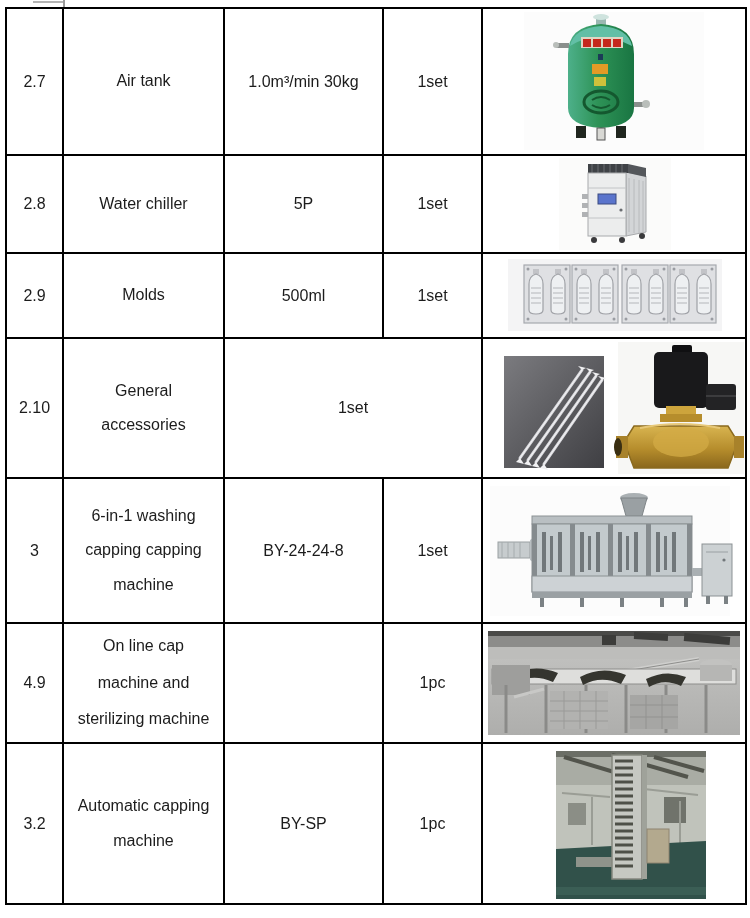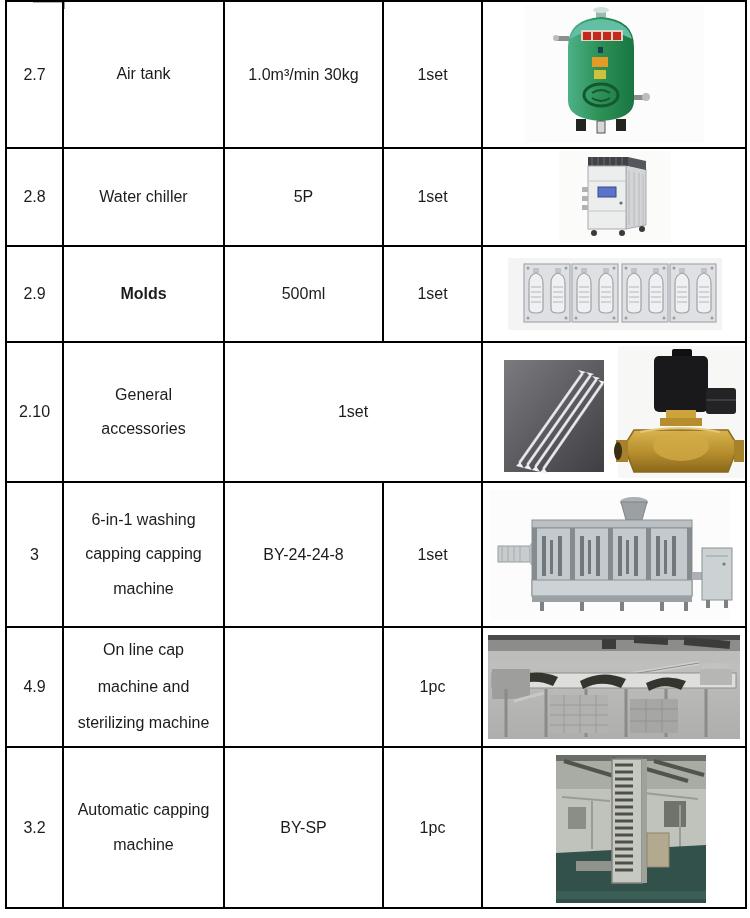--- a/index.html
+++ b/index.html
@@ -8,35 +8,35 @@
     background: #ffffff;
     font-family: "Liberation Sans", sans-serif;
     color: #1c1c1c;
     position: relative;
     overflow: hidden;
   }
   .artifact-h { position:absolute; left:33px; top:1px; width:31px; height:2px; background:#b4b4b4; }
   .artifact-v { position:absolute; left:63px; top:0; width:2px; height:9px; background:#9a9a9a; }
 
   table.equip {
-    position: absolute; left: 5px; top: 0;
+    position: absolute; left: 5px; top: 7px;
     border-collapse: collapse;
     table-layout: fixed;
   }
   table.equip td {
     border: 2px solid #000;
     text-align: center;
     vertical-align: middle;
     font-size: 16px;
     padding: 0;
     overflow: hidden;
   }
   td.name-cell { line-height: 2.15; }
   td.name-cell.tight { line-height: 2.3; margin-top: 16px; }
-  .bold { font-weight: bold; }
+  .bold { font-weight: normal; }
   td.img-cell { vertical-align: middle; }
   td.img-cell svg { display:block; margin:0 auto; }
 </style>
 </head>
 <body>
 
 <div class="artifact-h"></div>
 <div class="artifact-v"></div>
 
 <table class="equip">
@@ -114,21 +114,21 @@
         <rect x="98" y="38" width="6" height="5" fill="#b0b2b4"></rect>
             <rect x="98" y="47" width="6" height="5" fill="#b0b2b4"></rect>
             <rect x="98" y="56" width="6" height="5" fill="#b0b2b4"></rect>
         <circle cx="110" cy="84" r="3" fill="#3a3a3c"></circle>
             <circle cx="138" cy="84" r="3" fill="#3a3a3c"></circle>
             <circle cx="158" cy="80" r="3" fill="#3a3a3c"></circle>
       </svg>
     </td>
   </tr>
 
-  <tr style="height:96px">
+  <tr style="height:85px">
     <td><span>2.9</span></td>
     <td class="name-cell bold">
           <div>Molds</div>
         </td>
     <td><span>500ml</span></td>
     <td><span>1set</span></td>
     <td class="img-cell">
       <svg width="260" height="81" viewBox="0 0 260 81">
         <defs>
           <g id="bottle">

